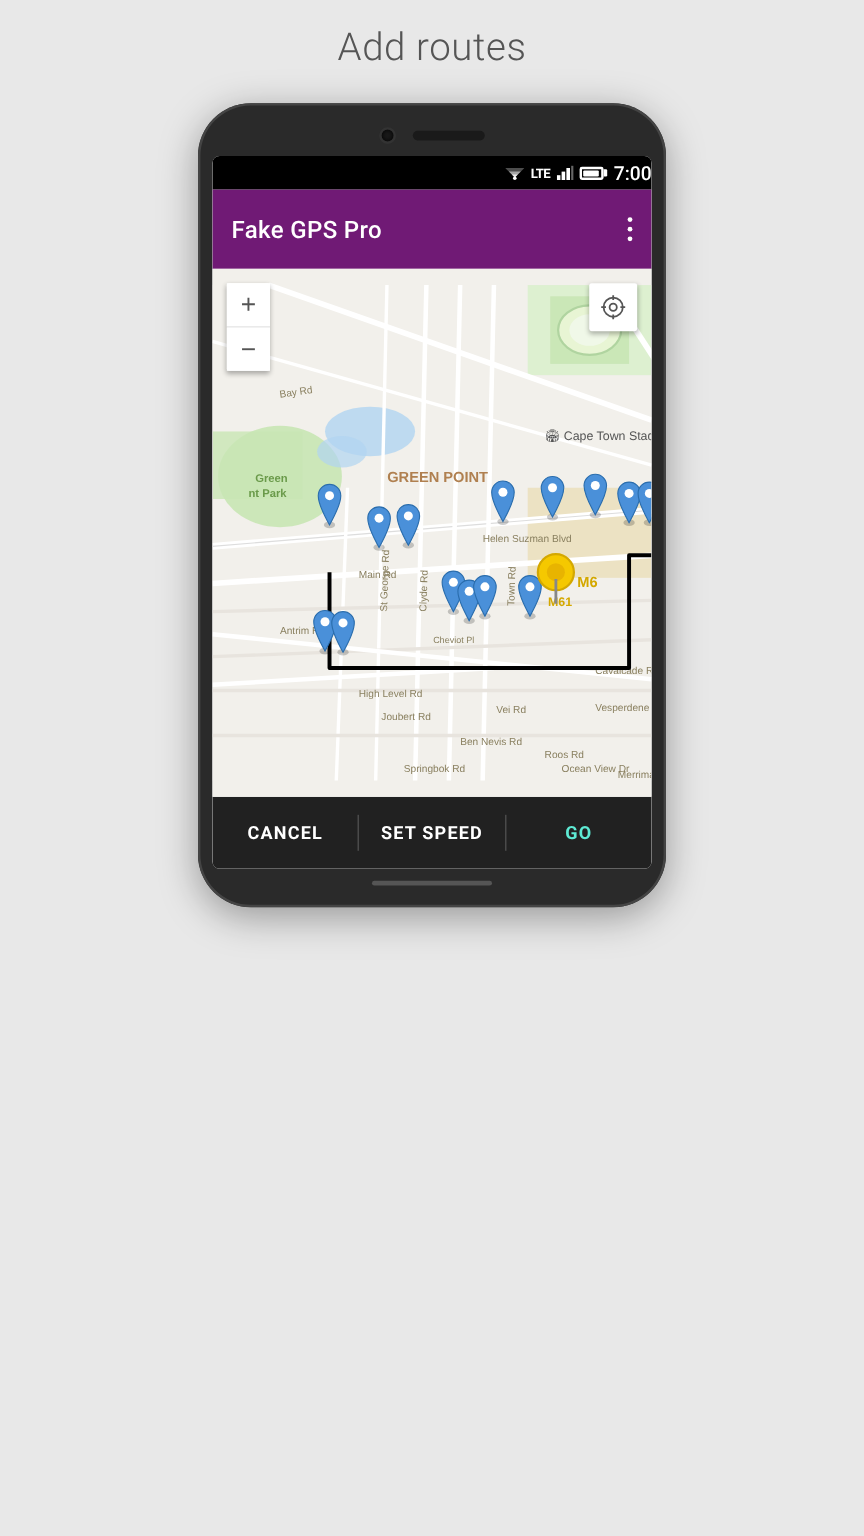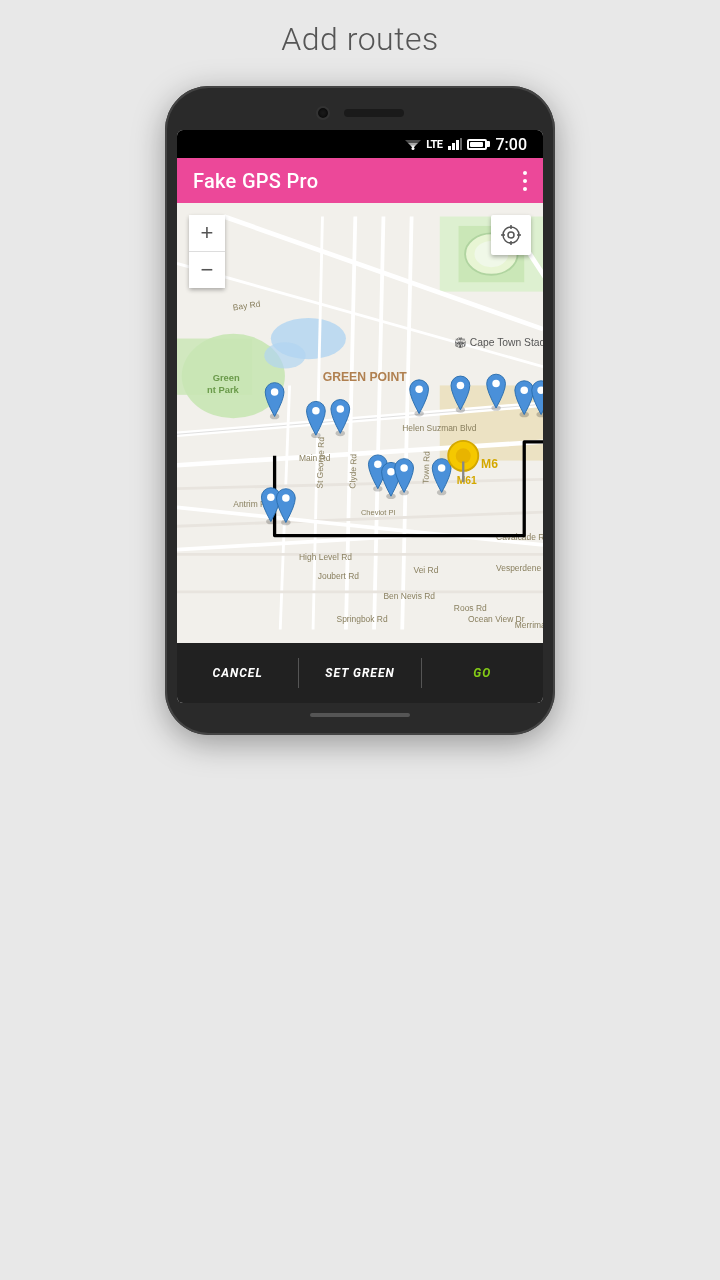--- a/index.html
+++ b/index.html
@@ -62,21 +62,21 @@
     }
 
     
     .status-bar {
       background: #000;
       color: #fff;
       height: 28px;
       display: flex;
       align-items: center;
       justify-content: flex-end;
-      padding: 0 16px;
+      padding: 0 0;
       gap: 6px;
       font-size: 12px;
     }
     .status-icons {
       display: flex;
       align-items: center;
       gap: 5px;
     }
     .lte-text {
       font-size: 11px;
@@ -116,23 +116,23 @@
       border-radius: 1px;
     }
     .time {
       font-size: 16px;
       font-weight: 500;
       margin-left: 4px;
     }
 
     
     .app-bar {
-      background: #ec4899;
+      background: #701a75;
       color: #fff;
-      height: 45px;
+      height: 66px;
       display: flex;
       align-items: center;
       padding: 16px 16px;
       justify-content: space-between;
     }
     .app-title {
       font-size: 20px;
       font-weight: 500;
       letter-spacing: 0.3px;
     }
@@ -224,30 +224,29 @@
       display: flex;
       align-items: center;
       justify-content: space-between;
     }
     .bottom-btn {
       flex: 1;
       height: 100%;
       display: flex;
       align-items: center;
       justify-content: center;
-      font-size: 12px;
+      font-size: 15px;
       font-weight: 700;
       letter-spacing: 1px;
       cursor: pointer;
       color: #fff;
-      font-style: italic;
     }
     .bottom-btn.cancel { color: #fff; }
     .bottom-btn.set-speed { color: #fff; }
-    .bottom-btn.go { color: #84cc16; }
+    .bottom-btn.go { color: #5eead4; }
     .bottom-divider {
       width: 1px;
       height: 30px;
       background: #555;
     }
 
     
     .phone-bottom {
       margin-top: 10px;
       display: flex;
@@ -539,21 +538,21 @@
           <line x1="12" y1="18" x2="12" y2="22" stroke="#555" stroke-width="1.5"></line>
           <line x1="2" y1="12" x2="6" y2="12" stroke="#555" stroke-width="1.5"></line>
           <line x1="18" y1="12" x2="22" y2="12" stroke="#555" stroke-width="1.5"></line>
         </svg>
       </div>
     </div>
 
     <div class="bottom-bar">
       <div class="bottom-btn cancel">CANCEL</div>
       <div class="bottom-divider"></div>
-      <div class="bottom-btn set-speed">SET GREEN</div>
+      <div class="bottom-btn set-speed">SET SPEED</div>
       <div class="bottom-divider"></div>
       <div class="bottom-btn go">GO</div>
     </div>
 
   </div>
 
   <div class="phone-bottom">
     <div class="home-indicator"></div>
   </div>
 </div>

